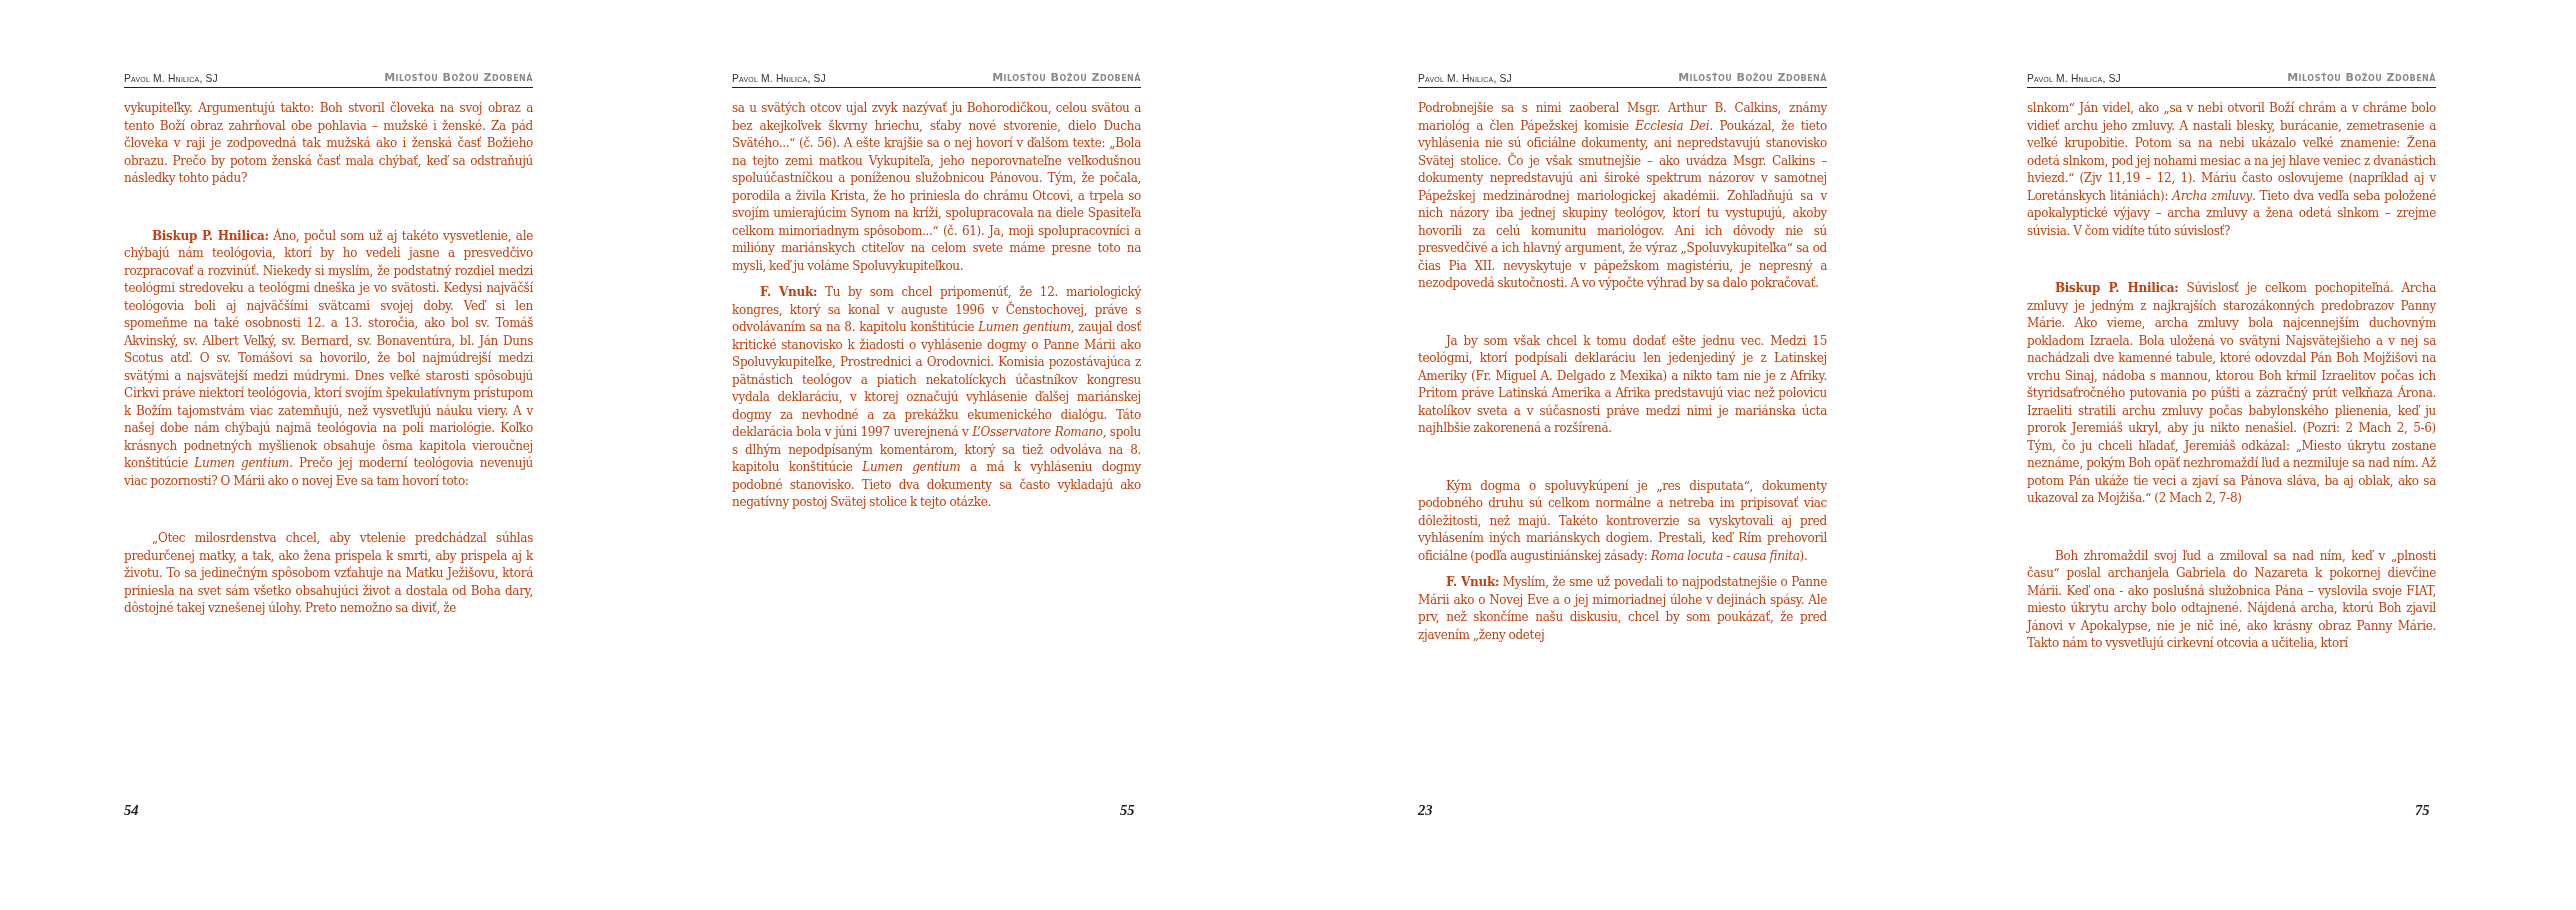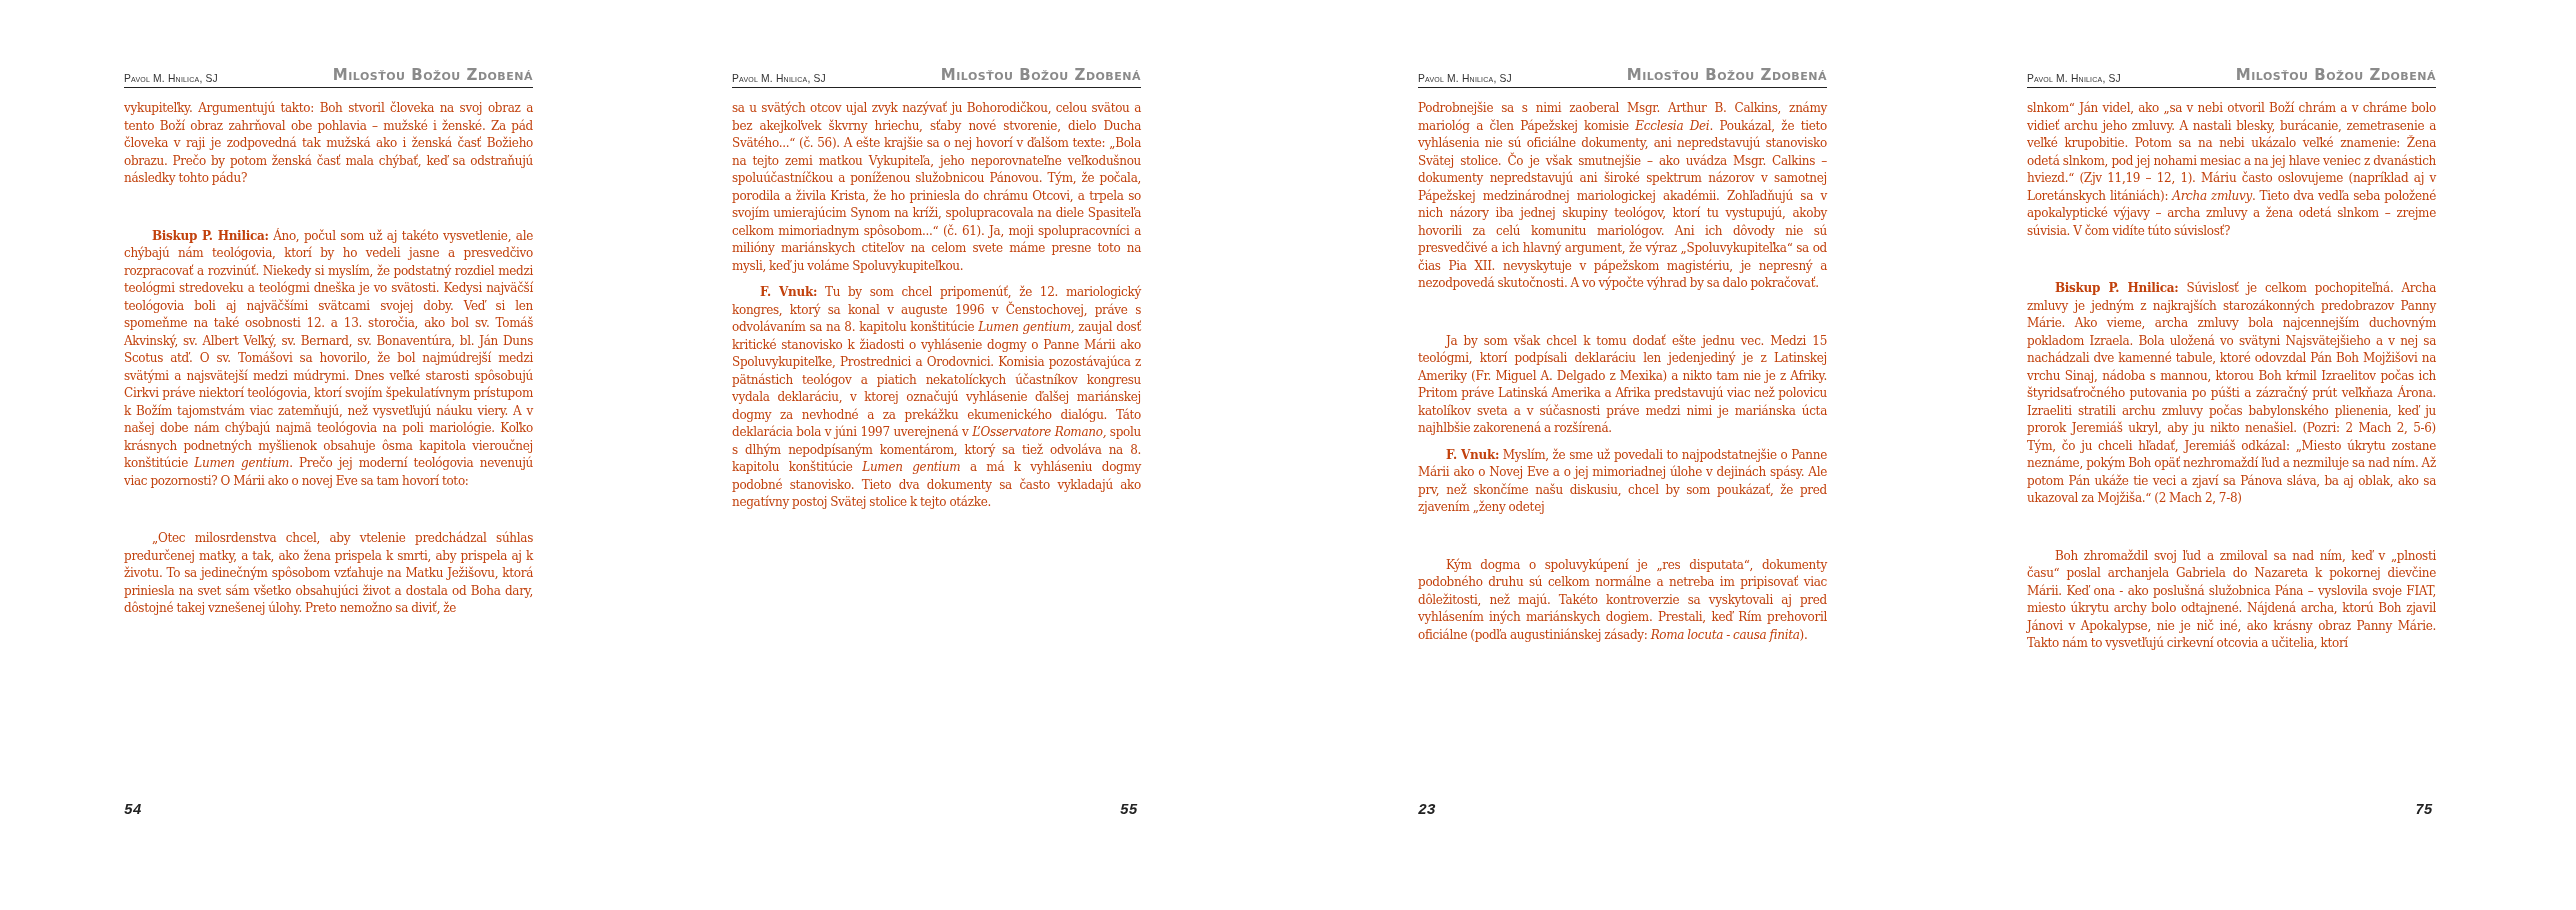--- a/index.html
+++ b/index.html
@@ -15,36 +15,36 @@
     position: absolute; top: 68px; left: 0; width: 409px; height: 19px;
     border-bottom: 1.3px solid #222;
   }
   .head-author {
     position: absolute; left: 0; bottom: 2.6px;
     font-family: "Liberation Sans", sans-serif; font-size: 10.3px; color: #333;
     font-variant: small-caps; letter-spacing: 0.2px;
   }
   .head-title {
     position: absolute; right: 0; bottom: 2.6px;
-    font-family: "DejaVu Sans", sans-serif; font-size: 15px; font-weight: bold;
+    font-family: "DejaVu Sans", sans-serif; font-size: 11px; font-weight: bold;
     color: #8a8a8a; font-variant: small-caps; letter-spacing: 0.5px;
   }
   .body-text {
     position: absolute; top: 100px; left: 0; width: 409px;
     font-family: "DejaVu Serif", serif; font-size: 12px; line-height: 17.5px;
     color: #c2410c; text-align: justify; hyphens: manual;
     letter-spacing: -0.3px; word-spacing: -0.4px;
   }
   .body-text p { margin: 0; }
   .body-text p.indent { text-indent: 28px; margin-top: 40px; }
   .body-text p.gap { margin-top: 9px; }
   .speaker { font-weight: bold; }
   .folio {
     position: absolute; top: 802px;
-    font-family: Liberation Mono, monospace; font-size: 14.6px; font-style: italic;
+    font-family: Liberation Serif, serif; font-size: 14.6px; font-style: italic;
     font-weight: bold; color: #222;
   }
   .folio.left { left: 0; }
   .folio.right { left: 388px; }
 </style>
 </head>
 <body>
 
 <div class="page" id="page-54">
   <div class="running-head">
@@ -72,22 +72,22 @@
 </div>
 
 <div class="page" id="page-56">
   <div class="running-head">
     <span class="head-author">Pavol M. Hnilica, SJ</span>
     <span class="head-title">Milosťou Božou Zdobená</span>
   </div>
   <div class="body-text">
     <p><span>Podrobnejšie sa s nimi zaoberal Msgr. Arthur B. Calkins, známy mariológ a člen Pápežskej komisie </span><em>Ecclesia Dei</em><span>. Poukázal, že tieto vyhlásenia nie sú oficiálne dokumenty, ani nepredstavujú stanovisko Svätej stolice. Čo je však smutnejšie – ako uvádza Msgr. Calkins – dokumenty nepredstavujú ani široké spektrum názorov v samotnej Pápežskej medzinárodnej mariologickej akadémii. Zohľadňujú sa v nich názory iba jednej skupiny teológov, ktorí tu vystupujú, akoby hovorili za celú komunitu mariológov. Ani ich dôvody nie sú presvedčivé a ich hlavný argument, že výraz „Spoluvykupiteľka“ sa od čias Pia XII. nevyskytuje v pápežskom magistériu, je nepresný a nezodpovedá skutočnosti. A vo výpočte výhrad by sa dalo pokračovať.</span></p>
     <p class="indent"><span>Ja by som však chcel k tomu dodať ešte jednu vec. Medzi 15 teológmi, ktorí podpísali deklaráciu len jedenjediný je z Latinskej Ameriky (Fr. Miguel A. Delgado z Mexika) a nikto tam nie je z Afriky. Pritom práve Latinská Amerika a Afrika predstavujú viac než polovicu katolíkov sveta a v súčasnosti práve medzi nimi je mariánska úcta najhlbšie zakorenená a rozšírená.</span></p>
+    <p class="indent"><span>Kým dogma o spoluvykúpení je „res disputata“, dokumenty podobného druhu sú celkom normálne a netreba im pripisovať viac dôležitosti, než majú. Takéto kontroverzie sa vyskytovali aj pred vyhlásením iných mariánskych dogiem. Prestali, keď Rím prehovoril oficiálne (podľa augustiniánskej zásady: </span><em>Roma locuta - causa finita</em><span>).</span></p>
     <p class="indent gap"><span class="speaker">F. Vnuk:</span><span> Myslím, že sme už povedali to najpodstatnejšie o Panne Márii ako o Novej Eve a o jej mimoriadnej úlohe v dejinách spásy. Ale prv, než skončíme našu diskusiu, chcel by som poukázať, že pred zjavením „ženy odetej</span></p>
-    <p class="indent"><span>Kým dogma o spoluvykúpení je „res disputata“, dokumenty podobného druhu sú celkom normálne a netreba im pripisovať viac dôležitosti, než majú. Takéto kontroverzie sa vyskytovali aj pred vyhlásením iných mariánskych dogiem. Prestali, keď Rím prehovoril oficiálne (podľa augustiniánskej zásady: </span><em>Roma locuta - causa finita</em><span>).</span></p>
   </div>
   <div class="folio left">23</div>
 </div>
 
 <div class="page" id="page-57">
   <div class="running-head">
     <span class="head-author">Pavol M. Hnilica, SJ</span>
     <span class="head-title">Milosťou Božou Zdobená</span>
   </div>
   <div class="body-text">

